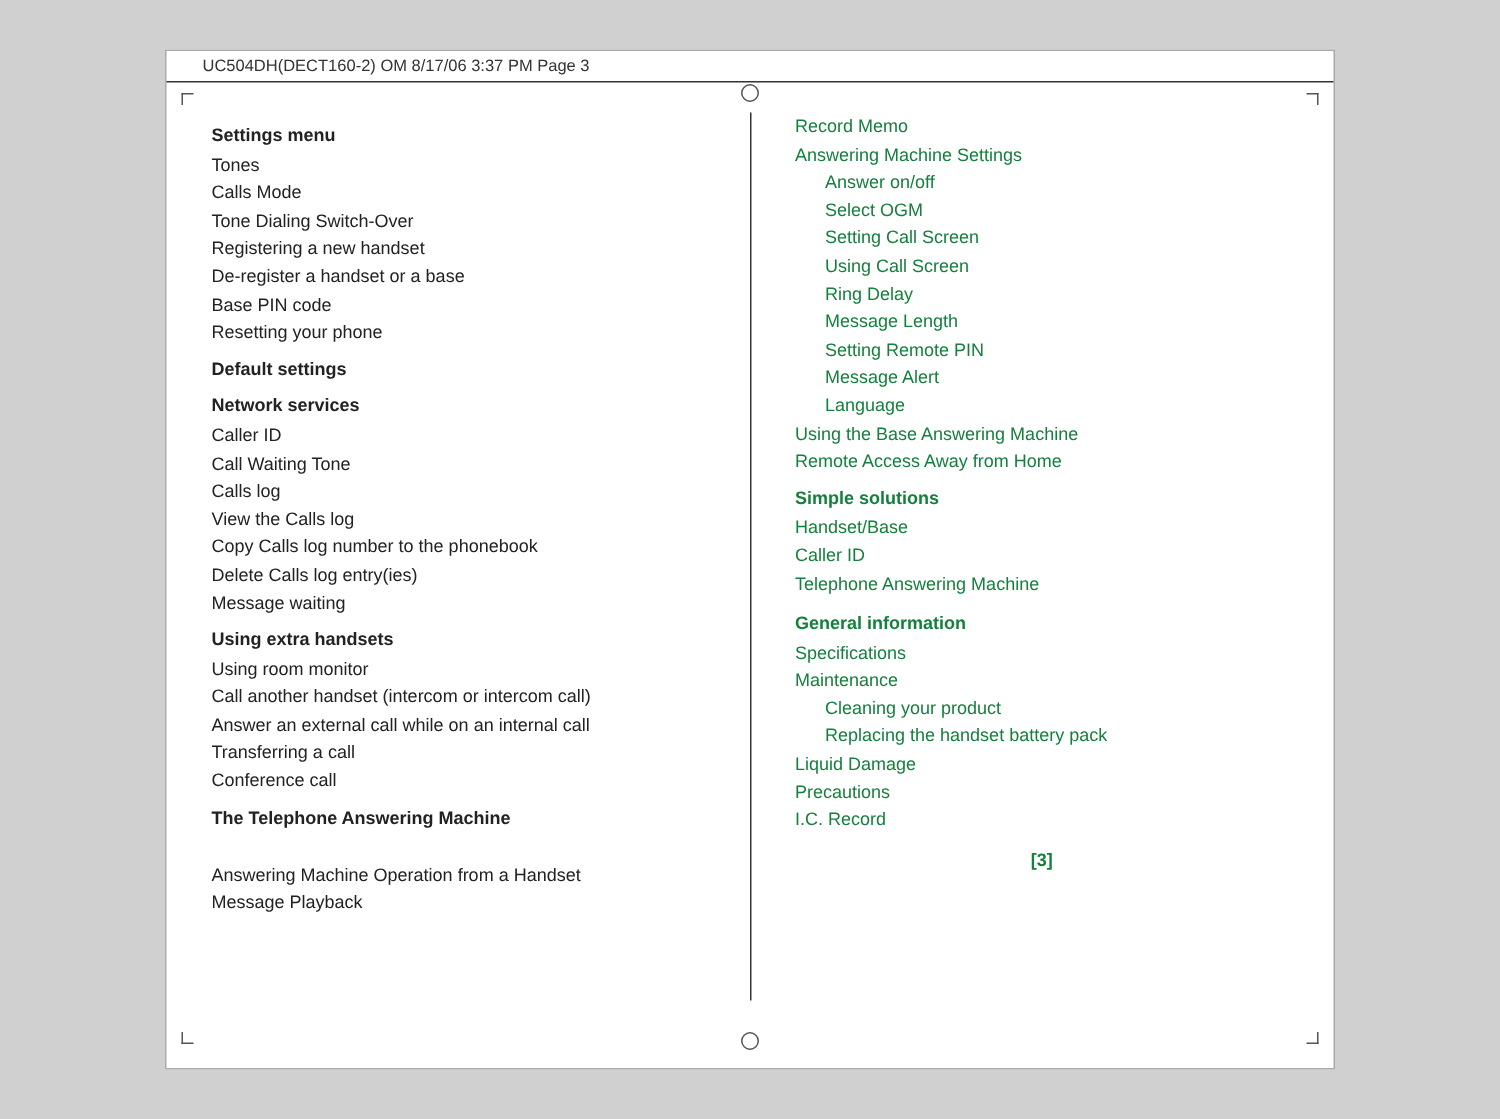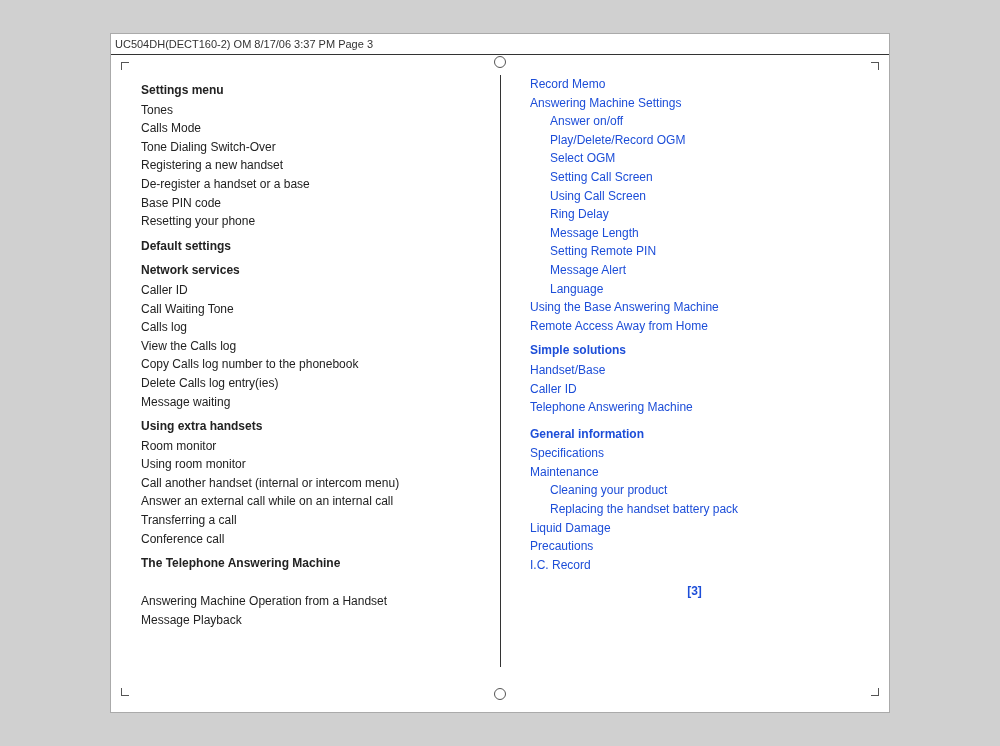--- a/index.html
+++ b/index.html
@@ -22,21 +22,21 @@
       background: #ffffff;
       width: 780px;
       height: 680px;
       position: relative;
       border: 1px solid #aaa;
       padding: 0;
     }
 
     .top-bar {
       border-bottom: 1px solid #333;
-      padding: 4px 4px;
+      padding: 4px 24px;
       font-size: 11px;
       color: #333;
       display: flex;
       align-items: flex-start;
     }
 
     .corner-mark-tl {
       position: absolute;
       top: 28px;
       left: 10px;
@@ -120,21 +120,21 @@
       font-size: 12px;
       line-height: 1.55;
       color: #222;
     }
 
     .right-col {
       width: 50%;
       padding-left: 30px;
       font-size: 12px;
       line-height: 1.55;
-      color: #1d4ed8;
+      color: #15803d;
     }
 
     .section-heading {
       font-weight: bold;
       font-size: 12px;
       margin-top: 6px;
       margin-bottom: 1px;
     }
 
     .indent-1 {
@@ -186,39 +186,37 @@
       <div class="section-heading">Network services</div>
       <span class="item">Caller ID</span>
       <span class="item">Call Waiting Tone</span>
       <span class="item">Calls log</span>
       <span class="item">View the Calls log</span>
       <span class="item">Copy Calls log number to the phonebook</span>
       <span class="item">Delete Calls log entry(ies)</span>
       <span class="item">Message waiting</span>
 
       <div class="section-heading">Using extra handsets</div>
-      <span class="item">Room monitor</span>
       <span class="item">Using room monitor</span>
-      <span class="item">Call another handset (internal or intercom menu)</span>
+      <span class="item">Call another handset (intercom or intercom call)</span>
       <span class="item">Answer an external call while on an internal call</span>
       <span class="item">Transferring a call</span>
       <span class="item">Conference call</span>
 
       <div class="section-heading">The Telephone Answering Machine</div>
       <span class="item">&nbsp;</span>
       <span class="item">Answering Machine Operation from a Handset</span>
       <span class="item">Message Playback</span>
     </div>
 
     <div class="right-col">
 
       <span class="item">Record Memo</span>
       <span class="item">Answering Machine Settings</span>
       <span class="item indent-1">Answer on/off</span>
-      <span class="item indent-1">Play/Delete/Record OGM</span>
       <span class="item indent-1">Select OGM</span>
       <span class="item indent-1">Setting Call Screen</span>
       <span class="item indent-1">Using Call Screen</span>
       <span class="item indent-1">Ring Delay</span>
       <span class="item indent-1">Message Length</span>
       <span class="item indent-1">Setting Remote PIN</span>
       <span class="item indent-1">Message Alert</span>
       <span class="item indent-1">Language</span>
       <span class="item">Using the Base Answering Machine</span>
       <span class="item">Remote Access Away from Home</span>

